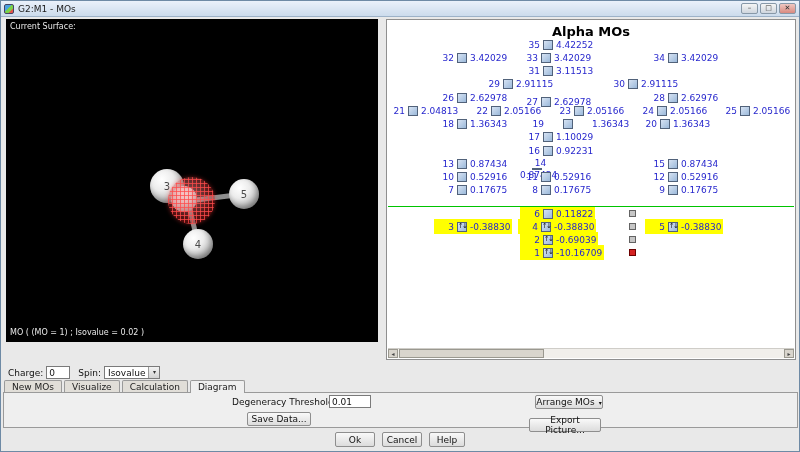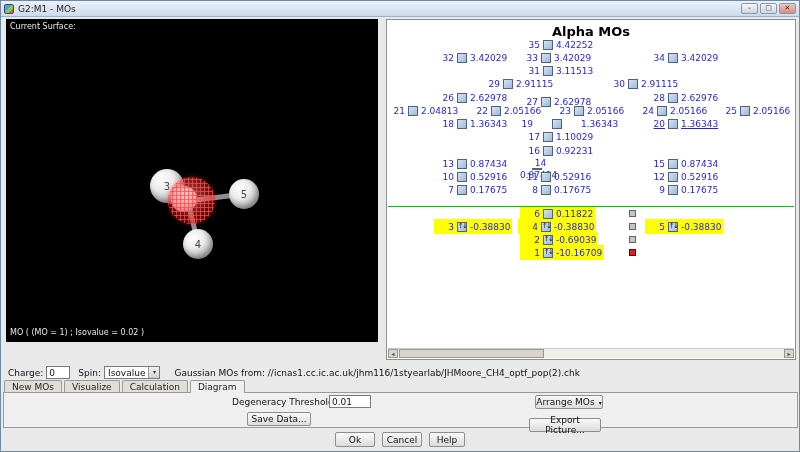--- a/index.html
+++ b/index.html
@@ -197,26 +197,26 @@
         <div class="mo" style="left: 332px; top: 85px;">
           <span class="mo-n">25</span>
           <span class="mo-sq"></span>
           <span class="mo-e">2.05166</span>
         </div>
         <div class="mo" style="left: 49px; top: 98px;">
           <span class="mo-n">18</span>
           <span class="mo-sq"></span>
           <span class="mo-e">1.36343</span>
         </div>
-        <div class="mo" style="left: 128px; top: 98px; gap: 16px;">
+        <div class="mo" style="left: 139px; top: 98px; gap: 16px;">
           <span class="mo-n">19</span>
           <span class="mo-sq"></span>
           <span class="mo-e">1.36343</span>
         </div>
-        <div class="mo" style="left: 260px; top: 98px; text-decoration: underline;">
+        <div class="mo" style="left: 252px; top: 98px;">
           <span class="mo-n">20</span>
           <span class="mo-sq"></span>
           <span class="mo-e">1.36343</span>
         </div>
         <div class="mo" style="left: 135px; top: 111px;">
           <span class="mo-n">17</span>
           <span class="mo-sq"></span>
           <span class="mo-e">1.10029</span>
         </div>
         <div class="mo" style="left: 135px; top: 125px;">
@@ -323,21 +323,20 @@
   </div>
 
   <div class="footer">
     <label>Charge:</label>
     <input class="tinput charge" value="0" style="">
     <label>Spin:</label>
     <div class="selectbox">
       <span class="txt">Isovalue</span>
       <span class="ddbtn">▾</span>
     </div>
-    <span class="src">Gaussian MOs from:  //icnas1.cc.ic.ac.uk/jhm116/1styearlab/JHMoore_CH4_optf_pop(2).chk</span>
   </div>
 
   <div class="tabs">
     <div class="tab">New MOs</div>
     <div class="tab">Visualize</div>
     <div class="tab">Calculation</div>
     <div class="tab active">Diagram</div>
   </div>
 
   <div class="tabpanel">

